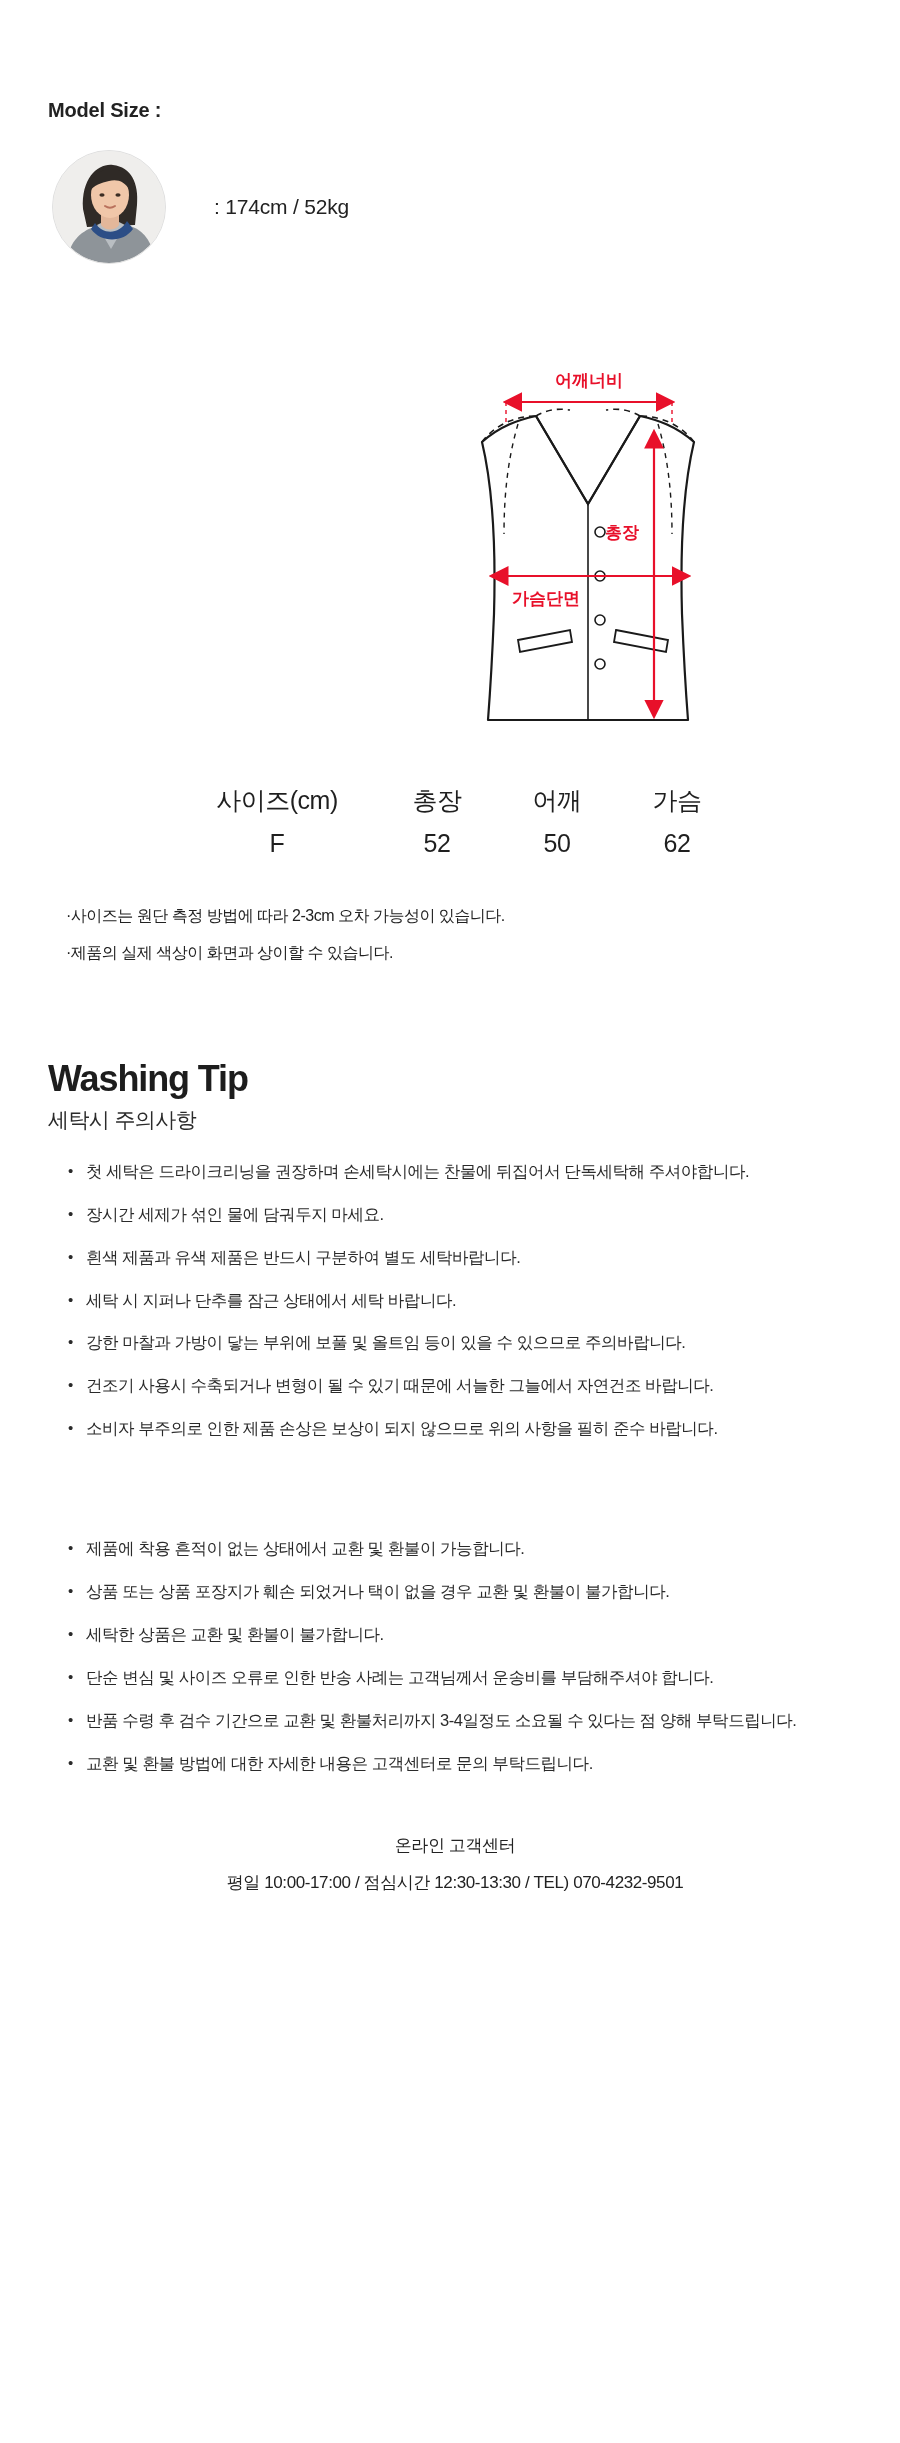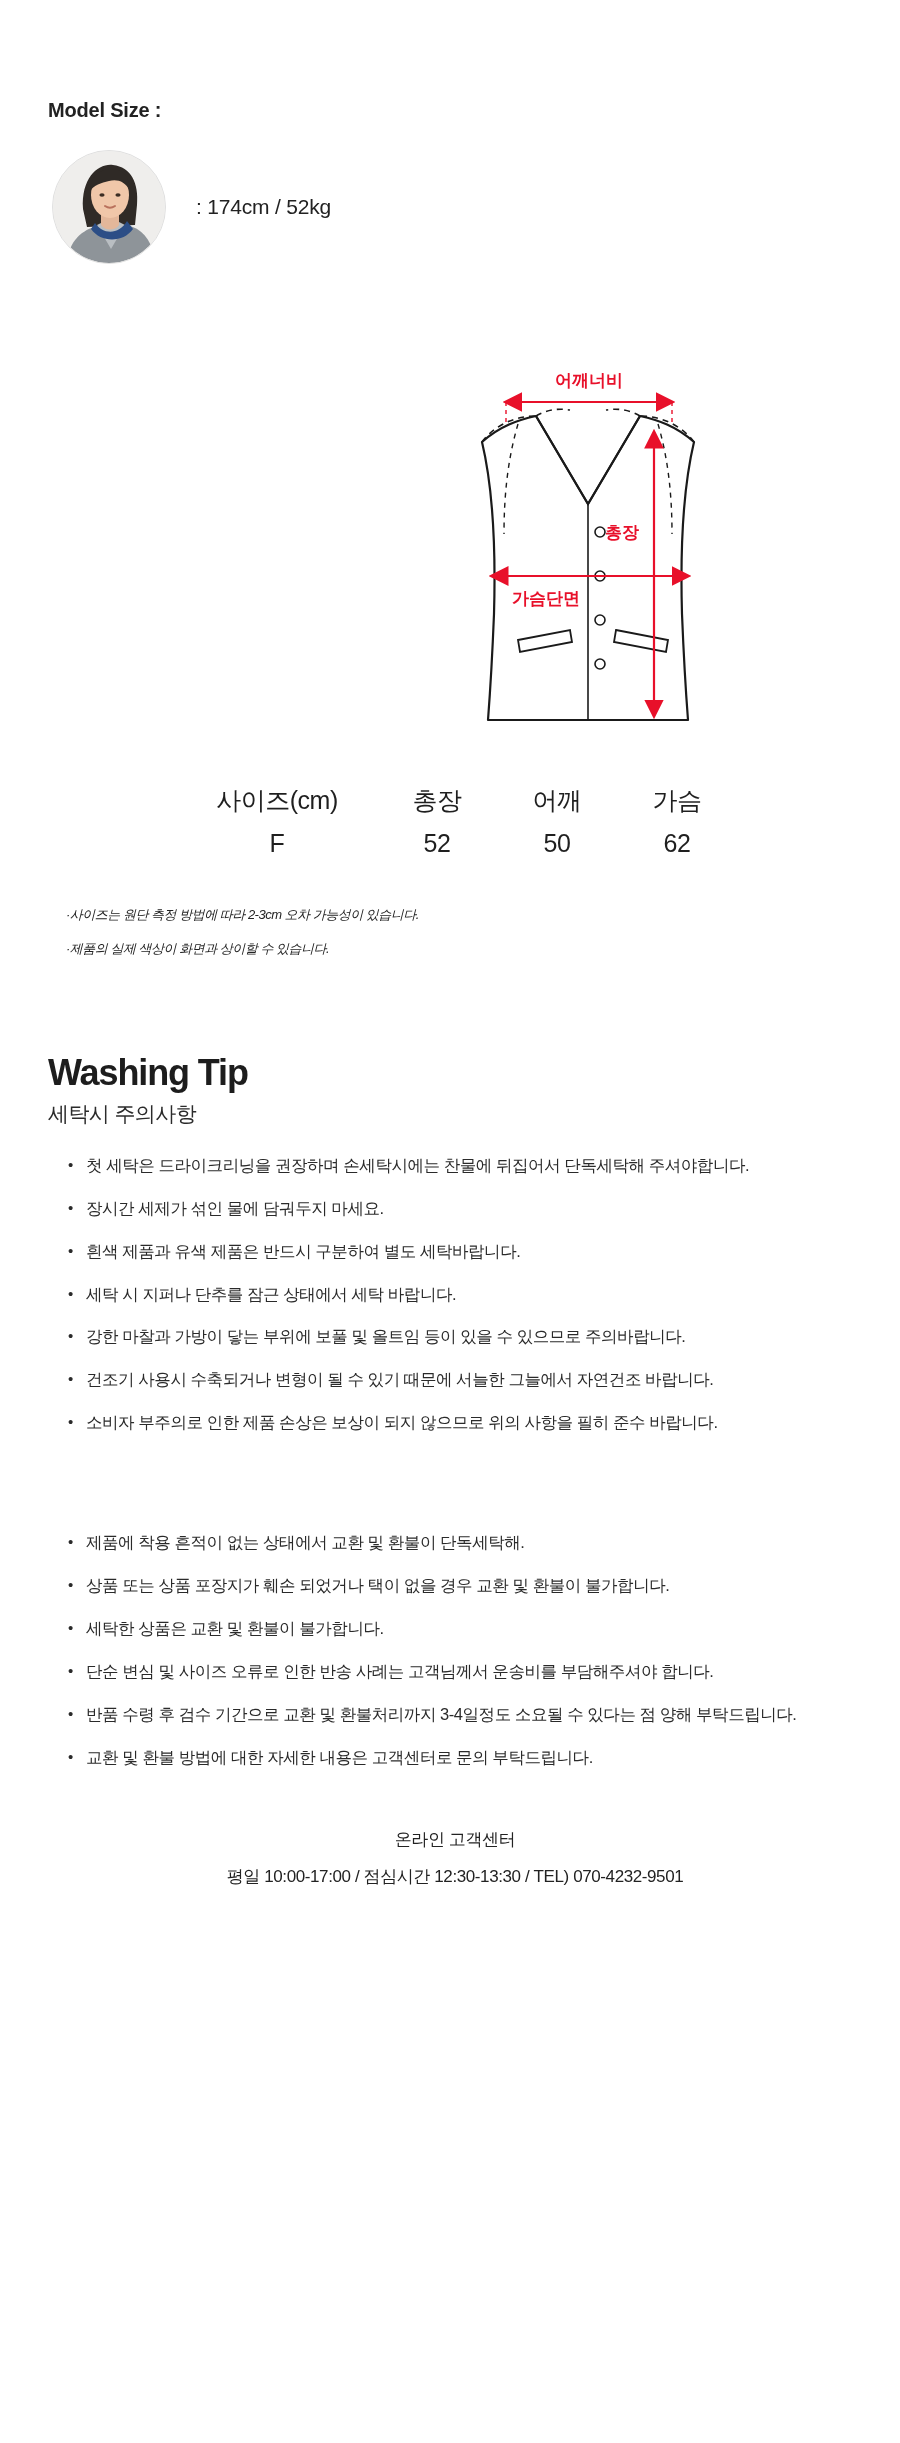--- a/index.html
+++ b/index.html
@@ -40,21 +40,21 @@
     height: 112px;
     border-radius: 50%;
     overflow: hidden;
     border: 1px solid #e0e0e0;
     background: #f1f1f0;
     position: relative;
     flex: none;
   }
   .model-photo svg { display: block; }
   .model-text {
-    margin-left: 30px;
+    margin-left: 48px;
     font-size: 21px;
     color: #222;
     letter-spacing: -0.2px;
   }
 
   
   .section-head {
     margin-top: 0;
   }
   .sec-title {
@@ -97,25 +97,24 @@
     width: 200px;
   }
   .size-table th { padding-bottom: 8px; }
 
   
   .notes {
     margin-top: 44px;
     padding-left: 4px;
   }
   .note-line {
-    font-size: 13px;
+    font-size: 16px;
     color: #222;
     letter-spacing: -0.5px;
     margin-bottom: 16px;
-    font-style: italic;
   }
 
   
   .bullets {
     margin-top: 26px;
     padding-left: 18px;
   }
   .bullet {
     position: relative;
     font-size: 16.5px;
@@ -300,21 +299,21 @@
       <div class="bullet">흰색 제품과 유색 제품은 반드시 구분하여 별도 세탁바랍니다.</div>
       <div class="bullet">세탁 시 지퍼나 단추를 잠근 상태에서 세탁 바랍니다.</div>
       <div class="bullet">강한 마찰과 가방이 닿는 부위에 보풀 및 올트임 등이 있을 수 있으므로 주의바랍니다.</div>
       <div class="bullet">건조기 사용시 수축되거나 변형이 될 수 있기 때문에 서늘한 그늘에서 자연건조 바랍니다.</div>
       <div class="bullet">소비자 부주의로 인한 제품 손상은 보상이 되지 않으므로 위의 사항을 필히 준수 바랍니다.</div>
     </div>
   </div>
 
   <div class="refund-wrap">
     <div class="bullets">
-      <div class="bullet">제품에 착용 흔적이 없는 상태에서 교환 및 환불이 단독세탁해.</div>
+      <div class="bullet">제품에 착용 흔적이 없는 상태에서 교환 및 환불이 가능합니다.</div>
       <div class="bullet">상품 또는 상품 포장지가 훼손 되었거나 택이 없을 경우 교환 및 환불이 불가합니다.</div>
       <div class="bullet">세탁한 상품은 교환 및 환불이 불가합니다.</div>
       <div class="bullet">단순 변심 및 사이즈 오류로 인한 반송 사례는 고객님께서 운송비를 부담해주셔야 합니다.</div>
       <div class="bullet">반품 수령 후 검수 기간으로 교환 및 환불처리까지 3-4일정도 소요될 수 있다는 점 양해 부탁드립니다.</div>
       <div class="bullet">교환 및 환불 방법에 대한 자세한 내용은 고객센터로 문의 부탁드립니다.</div>
     </div>
   </div>
 
   <div class="footer">
     <div class="footer-line">온라인 고객센터</div>

